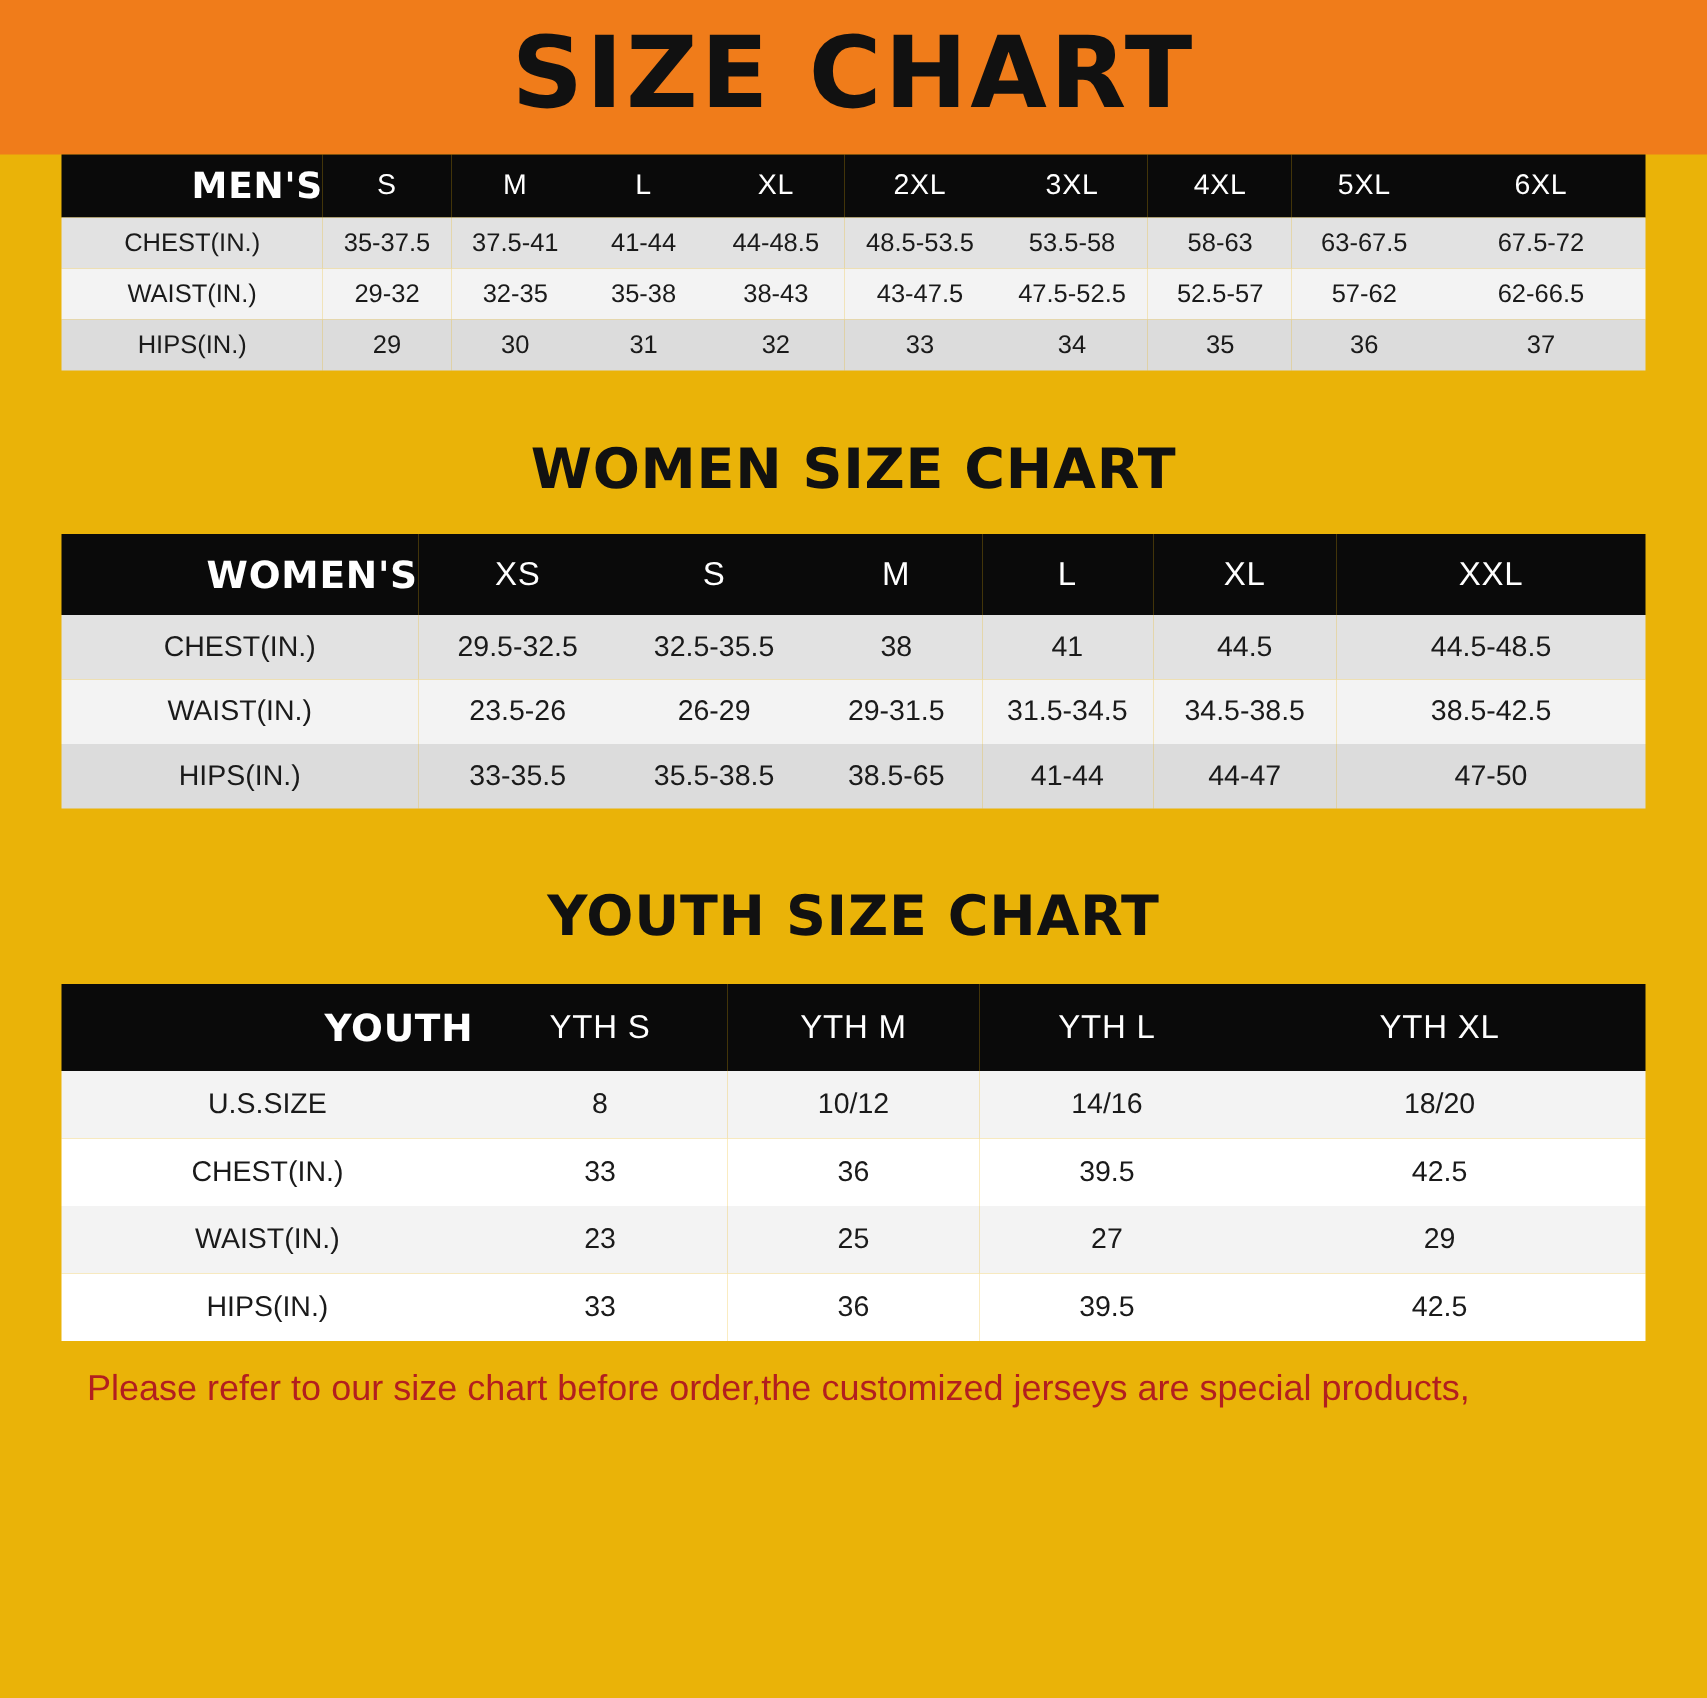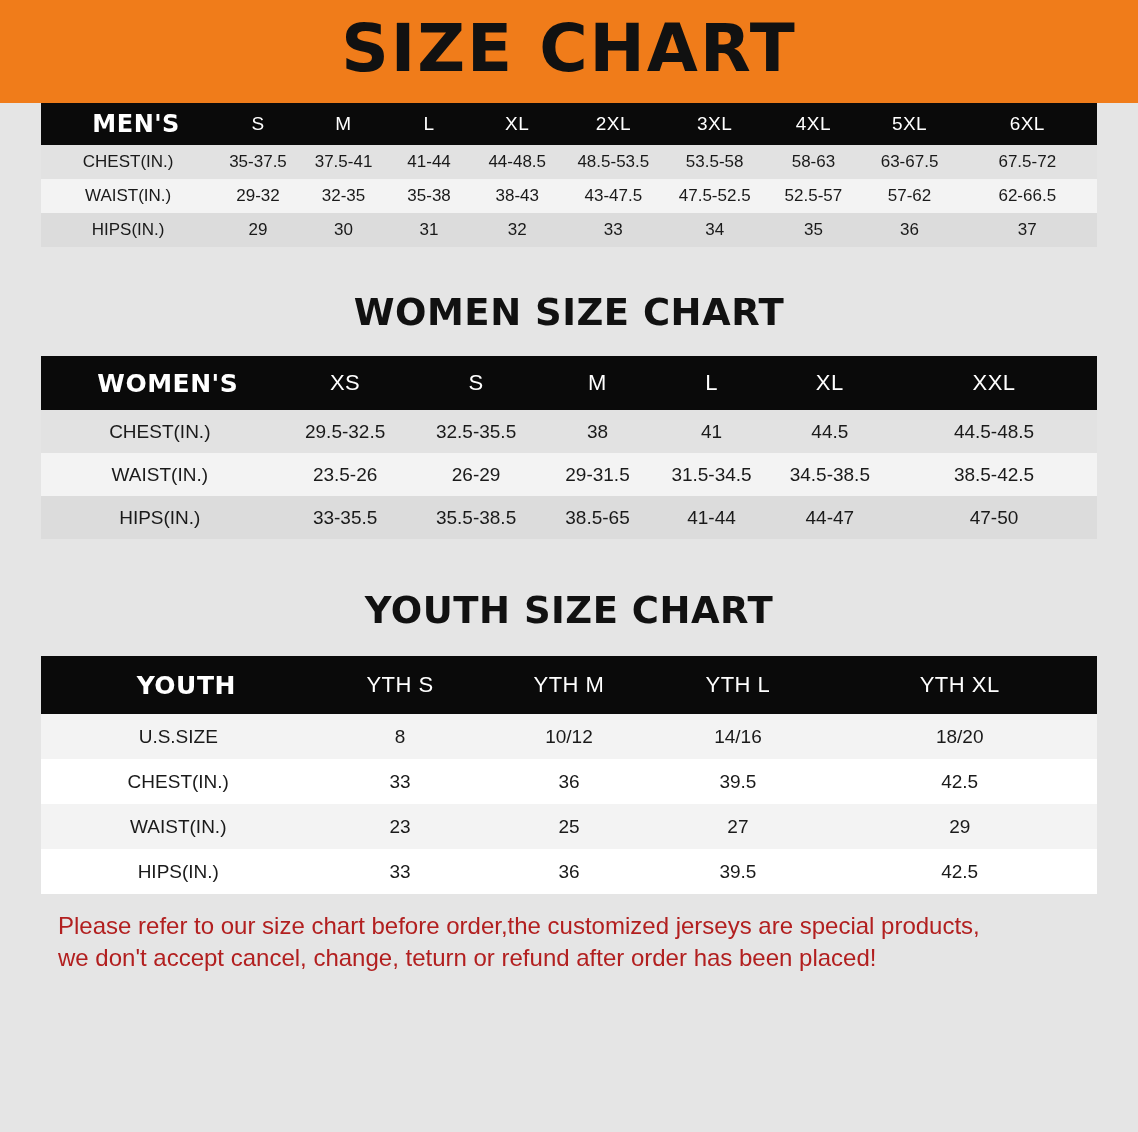--- a/index.html
+++ b/index.html
@@ -11,21 +11,21 @@
     height: 1132px;
     background: #ffffff;
     font-family: "Liberation Sans", sans-serif;
     color: #111111;
     overflow: hidden;
   }
   .page {
     position: relative;
     width: 1138px;
     height: 1132px;
-    background: #e5e5e5;
+    background: #eab308;
     box-sizing: border-box;
   }
 
   
   .banner {
     width: 100%;
     height: 103px;
     background: #f07c1a;
     display: flex;
     align-items: center;
@@ -78,21 +78,21 @@
   }
   table.size-table thead th {
     font-size: 19px;
     font-weight: normal;
     letter-spacing: 0.5px;
   }
   table.size-table thead th.lead {
     font-family: "DejaVu Sans", sans-serif;
     font-weight: bold;
     font-size: 23px;
-    text-align: center;
+    text-align: right;
     padding-left: 16px;
     letter-spacing: 0.5px;
   }
   table.size-table tbody td {
     font-size: 17px;
     color: #1a1a1a;
   }
   table.size-table tbody td.lead {
     font-size: 17px;
     color: #1a1a1a;
@@ -317,16 +317,15 @@
           <td>36</td>
           <td>39.5</td>
           <td>42.5</td>
         </tr>
       </tbody>
     </table>
   </div>
 
   <div class="footer-note">
     <div>Please refer to our size chart before order,the customized jerseys are special products,</div>
-    <div>we don't accept cancel, change, teturn or refund after order has been placed!</div>
   </div>
 
 </div>
 
 </body></html>

